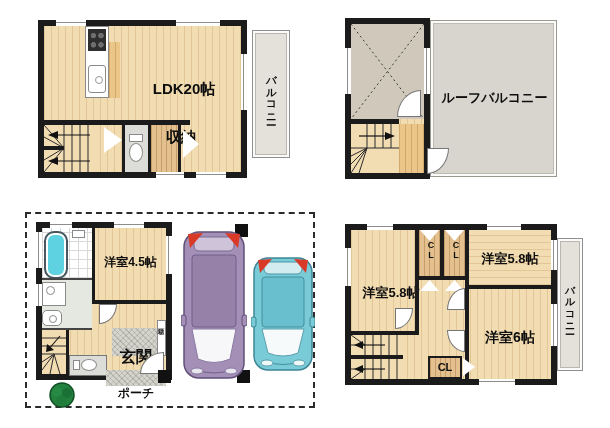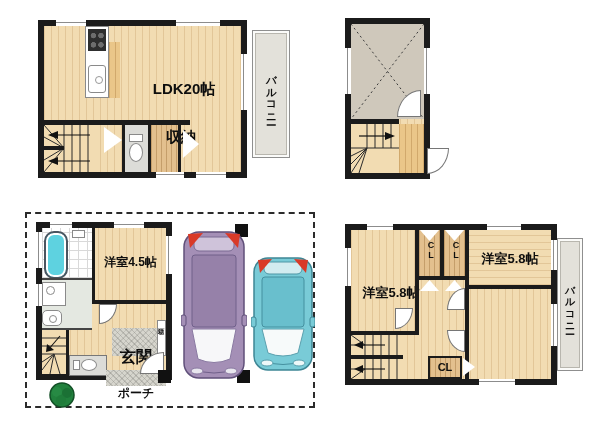--- a/index.html
+++ b/index.html
@@ -95,20 +95,23 @@
     <div class="win-h" style="left:132px;top:-6px;width:44px;"></div>
     <div class="win-v" style="right:-6px;top:28px;height:56px;"></div>
     <div class="win-h" style="left:112px;bottom:-6px;width:28px;"></div>
     <div class="win-h" style="left:152px;bottom:-6px;width:30px;"></div>
   </div>
 
   <div class="balcony" style="left:252px;top:30px;width:38px;height:128px;">
     <div class="label vtext" style="position:static;font-size:10.5px;">バルコニー</div>
   </div>
 
+  <div class="roofbal" style="left:430px;top:20px;width:127px;height:157px;">
+    <div class="label center" style="left:0;top:70px;width:127px;font-size:13px;">ルーフバルコニー</div>
+  </div>
   <div class="bldg wood-v" style="left:345px;top:18px;width:85px;height:161px;">
     <div class="voidroom" style="left:0;top:0;width:73px;height:95px;">
       <svg class="abs" style="left:0;top:0;" width="73" height="95" viewBox="0 0 73 95">
         <line x1="0" y1="0" x2="73" y2="95" stroke="#3a3a3a" stroke-width="1" stroke-dasharray="2 3"></line>
         <line x1="73" y1="0" x2="0" y2="95" stroke="#3a3a3a" stroke-width="1" stroke-dasharray="2 3"></line>
       </svg>
       <div class="door" style="left:46px;top:66px;width:24px;height:27px;border-radius:100% 0 0 0;"></div>
     </div>
     <div class="wall" style="left:0;top:95px;width:48px;height:5px;"></div>
     <svg class="abs" style="left:0;top:100px;" width="48" height="49" viewBox="0 0 48 49">
@@ -249,20 +252,21 @@
     <div class="tri-d" style="left:94px;top:0;width:19px;height:11px;"></div>
     <div class="wall" style="left:68px;top:46px;width:46px;height:4px;"></div>
     <div class="tri-u" style="left:69px;top:50px;width:19px;height:11px;"></div>
     <div class="tri-u" style="left:94px;top:50px;width:19px;height:11px;"></div>
     <div class="wall" style="left:114px;top:0;width:4px;height:149px;"></div>
 
     <div class="abs wood-h" style="left:118px;top:0;width:82px;height:55px;"></div>
     <div class="label center" style="left:118px;top:22px;width:82px;font-size:13px;">洋室5.8帖</div>
     <div class="wall" style="left:118px;top:55px;width:82px;height:4px;"></div>
 
+    <div class="label center" style="left:118px;top:100px;width:82px;font-size:14px;">洋室6帖</div>
 
     <div class="abs closet-bg" style="left:77px;top:126px;width:34px;height:23px;border:2px solid #1b1b1b;box-sizing:border-box;">
       <div class="label center" style="left:0;top:3px;width:30px;font-size:11px;">CL</div>
     </div>
     <div class="tri-r" style="left:112px;top:128px;width:12px;height:18px;"></div>
 
     <div class="wall" style="left:0;top:101px;width:68px;height:4px;"></div>
     <svg class="abs" style="left:0;top:105px;" width="52" height="44" viewBox="0 0 52 44">
       <rect width="52" height="44" fill="#f2dcb2"></rect>
       <g stroke="#2b2b2b" stroke-width="1" fill="none">

